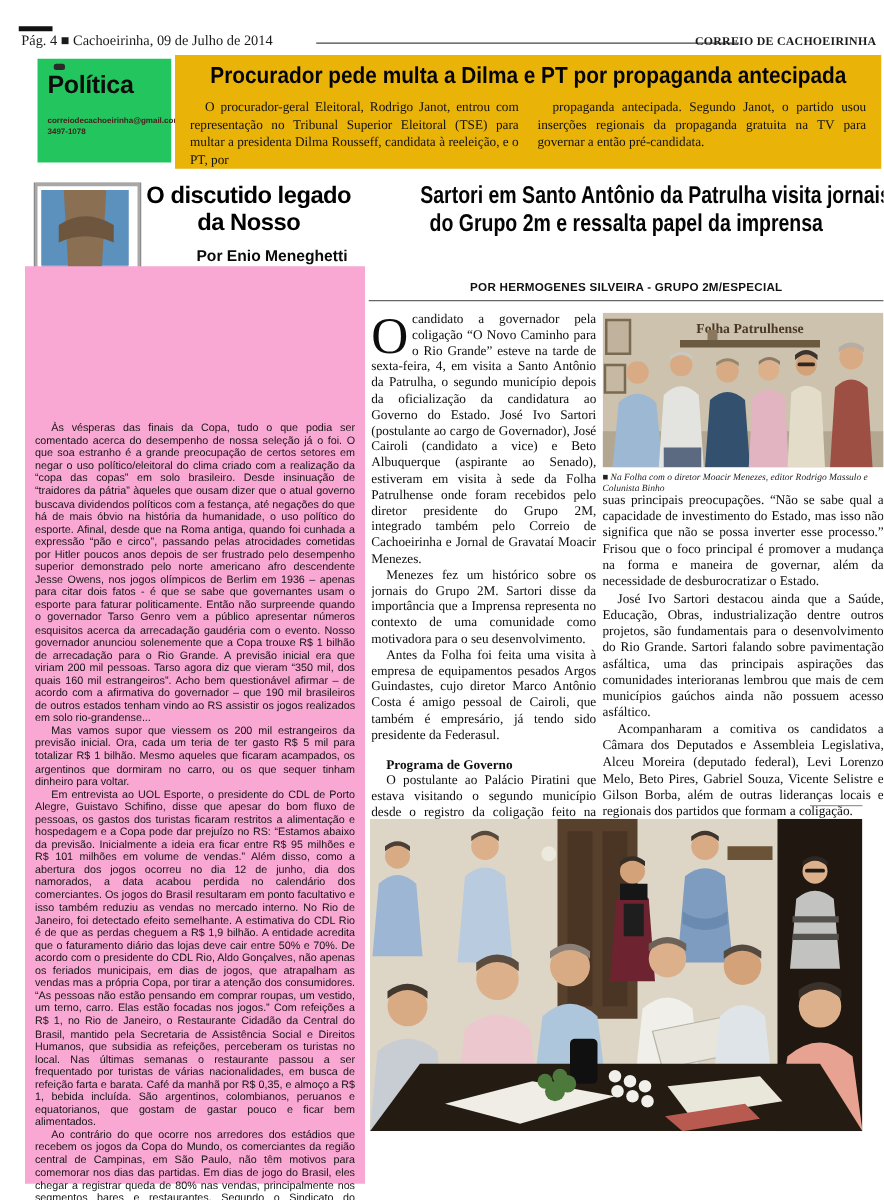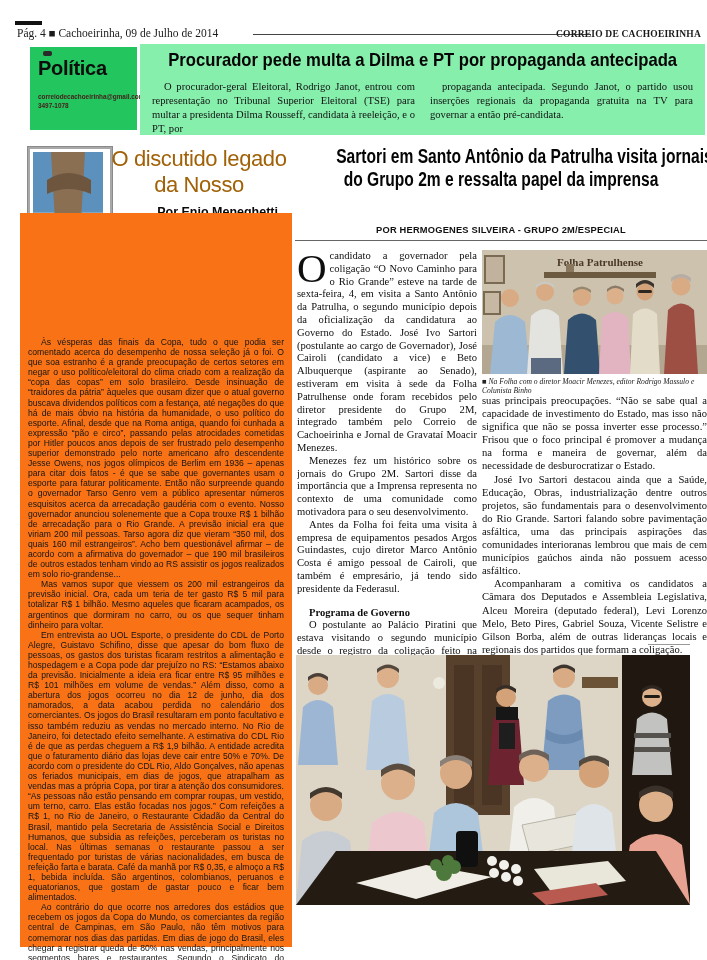--- a/index.html
+++ b/index.html
@@ -30,21 +30,21 @@
                 font-weight:bold;white-space:nowrap;transform:scaleX(.9);transform-origin:50% 50%;color:#050505;}
   #top-cols{position:absolute;left:12px;top:36px;width:541px;display:flex;gap:15px;}
   .top-col{width:263px;font-size:10.6px;line-height:1.32;color:#111;}
   .top-col p{margin:0;text-indent:12px;}
 
   
   #opinion-photo{left:28px;top:147px;width:80px;height:180px;background:#fff;border:2px solid #a8a8a8;
                  box-shadow:0 0 0 1px #8a8a8a;}
   #opinion-photo svg{display:block;margin:3px;width:70px;height:170px;}
   #opinion-head{left:106px;top:146px;width:186px;text-align:center;}
-  .opinion-title{font-size:22px;font-weight:normal;line-height:1.18;color:#a16207;letter-spacing:-.4px;}
+  .opinion-title{font-size:19px;font-weight:bold;line-height:1.18;color:#000000;letter-spacing:-.4px;}
   #opinion-byline{margin-top:7px;text-align:right;padding-right:14px;font-size:12.5px;font-weight:bold;color:#0a0a0a;}
   #opinion-email{text-align:right;padding-right:14px;font-size:6.6px;font-weight:bold;color:#333;margin-top:2px;}
   #opinion-body{left:20px;top:213px;width:272px;height:734px;}
   #opinion-text{position:absolute;left:8px;top:124px;width:256px;font-size:8.6px;line-height:10.1px;color:#141414;}
   #opinion-text p{margin:0;text-indent:13px;}
 
   
   #main-headline{left:295px;top:145px;width:412px;text-align:center;color:#050505;}
   .mh-line{font-size:19.5px;font-weight:bold;white-space:nowrap;transform:scaleX(.8);transform-origin:50% 50%;line-height:1.2;}
   #main-subtitle{left:295px;top:201px;width:412px;text-align:center;font-style:italic;font-size:14px;color:#111;}
@@ -77,21 +77,21 @@
   <div id="header-rule" class="abs"></div>
   <div id="header-right" class="abs serif">CORREIO DE CACHOEIRINHA</div>
 
   <div id="politica-box" class="abs" style="background:#22c55e;">
     <div id="politica-glyph"></div>
     <div id="politica-title">Política</div>
     <div id="politica-email">correiodecachoeirinha@gmail.com</div>
     <div id="politica-phone">3497-1078</div>
   </div>
 
-  <div id="top-story" class="abs" style="background:#86efac;">
+  <div id="top-story" class="abs" style="background:#eab308;">
     <div id="top-headline">Procurador pede multa a Dilma e PT por propaganda antecipada</div>
     <div id="top-cols">
       <div class="top-col serif just">
           <p>O procurador-geral Eleitoral, Rodrigo Janot, entrou com representação no Tribunal Superior Eleitoral (TSE) para multar a presidenta Dilma Rousseff, candidata à reeleição, e o PT, por</p>
         </div>
       <div class="top-col serif just">
           <p>propaganda antecipada. Segundo Janot, o partido usou inserções regionais da propaganda gratuita na TV para governar a então pré-candidata.</p>
         </div>
     </div>
   </div>
@@ -109,21 +109,21 @@
     </svg>
   </div>
 
   <div id="opinion-head" class="abs">
     <div class="opinion-title">O discutido legado</div>
     <div class="opinion-title">da Nosso</div>
     <div id="opinion-byline">Por Enio Meneghetti</div>
     <div id="opinion-email">eniomeneghetti@hotmail.com</div>
   </div>
 
-  <div id="opinion-body" class="abs" style="background:#f97316;">
+  <div id="opinion-body" class="abs" style="background:#f9a8d4;">
     <div id="opinion-text" class="just">
       <p>Às vésperas das finais da Copa, tudo o que podia ser comentado acerca do desempenho de nossa seleção já o foi. O que soa estranho é a grande preocupação de certos setores em negar o uso político/eleitoral do clima criado com a realização da “copa das copas” em solo brasileiro. Desde insinuação de “traidores da pátria” àqueles que ousam dizer que o atual governo buscava dividendos políticos com a festança, até negações do que há de mais óbvio na história da humanidade, o uso político do esporte. Afinal, desde que na Roma antiga, quando foi cunhada a expressão “pão e circo”, passando pelas atrocidades cometidas por Hitler poucos anos depois de ser frustrado pelo desempenho superior demonstrado pelo norte americano afro descendente Jesse Owens, nos jogos olímpicos de Berlim em 1936 – apenas para citar dois fatos -  é que se sabe que governantes usam o esporte para faturar politicamente. Então não surpreende quando o governador Tarso Genro vem a público apresentar números esquisitos acerca da arrecadação gaudéria com o evento. Nosso governador anunciou solenemente que a Copa trouxe R$ 1 bilhão de arrecadação para o Rio Grande. A previsão inicial era que viriam 200 mil pessoas. Tarso agora diz que vieram “350 mil, dos quais 160 mil estrangeiros”. Acho bem questionável afirmar – de acordo com a afirmativa do governador – que 190 mil brasileiros de outros estados tenham vindo ao RS assistir os jogos realizados em solo rio-grandense...</p>
       <p>Mas vamos supor que viessem os 200 mil estrangeiros da previsão inicial. Ora, cada um teria de ter gasto R$ 5 mil para totalizar R$ 1 bilhão. Mesmo aqueles que ficaram acampados, os argentinos que dormiram no carro, ou os que sequer tinham dinheiro para voltar.</p>
       <p>Em entrevista ao UOL Esporte, o presidente do CDL de Porto Alegre, Guistavo Schifino, disse que apesar do bom fluxo de pessoas, os gastos dos turistas ficaram restritos a alimentação e hospedagem e a Copa pode dar prejuízo no RS:  “Estamos abaixo da previsão. Inicialmente a ideia era ficar entre R$ 95 milhões e R$ 101 milhões em volume de vendas.” Além disso, como a abertura dos jogos ocorreu no dia 12 de junho, dia dos namorados, a data acabou perdida no calendário dos comerciantes. Os jogos do Brasil resultaram em ponto facultativo e isso também reduziu as vendas no mercado interno. No Rio de Janeiro, foi detectado efeito semelhante. A estimativa do CDL Rio é de que as perdas cheguem a R$ 1,9 bilhão. A entidade acredita que o faturamento diário das lojas deve cair entre 50% e 70%. De acordo com o presidente do CDL Rio, Aldo Gonçalves, não apenas os feriados municipais, em dias de jogos, que atrapalham as vendas mas a própria Copa, por tirar a atenção dos consumidores. “As pessoas não estão pensando em comprar roupas, um vestido, um terno, carro. Elas estão focadas nos jogos.” Com refeições a R$ 1, no Rio de Janeiro, o Restaurante Cidadão da Central do Brasil, mantido pela Secretaria de Assistência Social e Direitos Humanos, que subsidia as refeições, perceberam os turistas no local.  Nas últimas semanas o restaurante passou a ser frequentado por turistas de várias nacionalidades, em busca de refeição farta e barata. Café da manhã por R$ 0,35, e almoço a R$ 1, bebida incluída. São argentinos, colombianos, peruanos e equatorianos, que gostam de gastar pouco e ficar bem alimentados.</p>
       <p>Ao contrário do que ocorre nos arredores dos estádios que recebem os jogos da Copa do Mundo, os comerciantes da região central de Campinas, em São Paulo, não têm motivos para comemorar nos dias das partidas. Em dias de jogo do Brasil, eles chegar a registrar queda de 80% nas vendas, principalmente nos segmentos bares e restaurantes. Segundo o Sindicato do Comércio Varejista de Campinas e região (Sindivarejista), todos os setores sentem os reflexos dos jogos do Brasil. De acordo com o órgão, são quatro horas sem vender por partida.Então, apesar do oba-oba da imprensa chapa-branca, o resultado do enorme investimento feito à custa do dinheiro de nossos impostos, pode ficar aquém do desejado. Ninguém deve se sentir ofendido ao ver isso questionado.</p>
     </div>
   </div>
 
   <div id="main-headline" class="abs">
     <div class="mh-line">Sartori em Santo Antônio da Patrulha visita jornais</div>

